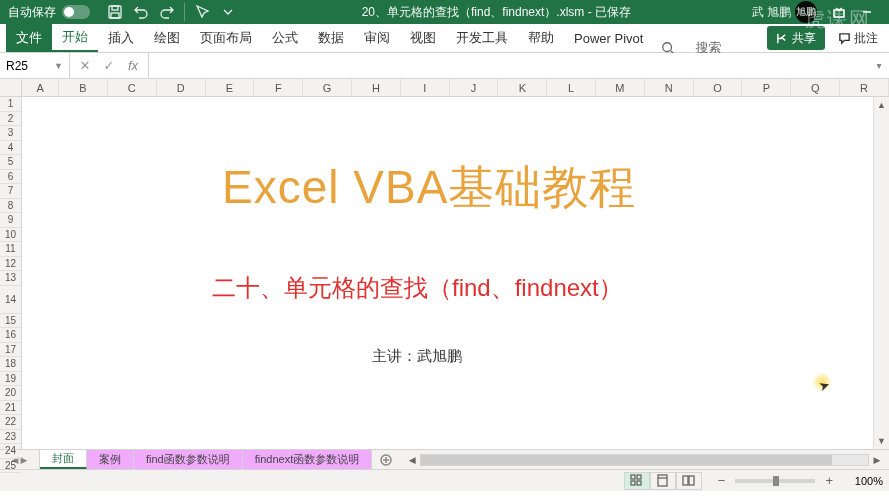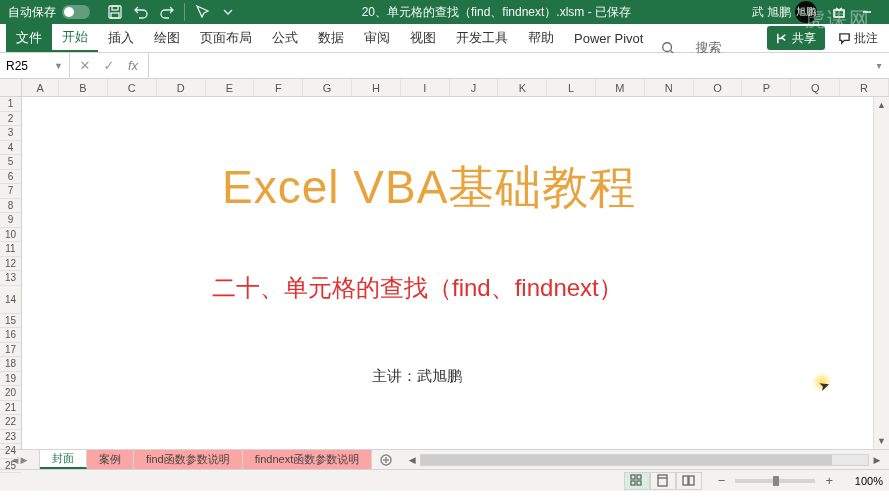--- a/index.html
+++ b/index.html
@@ -50,32 +50,32 @@
 .corner { height:18px; border-bottom:1px solid #d4d4d4; background:#f3f2f1;}
 .rowhdr { height:14.5px; border-bottom:1px solid #e0e0e0; font-size:10px; color:#555; display:flex; align-items:center; justify-content:center;}
 .rowhdr.tall { height:28px; }
 .grid-main { flex:1; position:relative; overflow:hidden;}
 .colhdrs { height:18px; display:flex; background:#f3f2f1; border-bottom:1px solid #d4d4d4;}
 .colhdr { width:50px; border-right:1px solid #e0e0e0; font-size:11px; color:#555; display:flex; align-items:center; justify-content:center;}
 .colhdr.A { width:38px;}
 .cells { position:absolute; top:18px; left:0; right:0; bottom:0; background:#fff;}
 .content-title { position:absolute; top:60px; left:200px; font-size:46px; font-weight:normal; color:#e8a33d; letter-spacing:1px;}
 .content-sub { position:absolute; top:175px; left:190px; font-size:24px; color:#e03030; font-weight:500;}
-.content-author { position:absolute; top:250px; left:350px; font-size:15px; color:#333;margin-top:20px;}
+.content-author { position:absolute; top:250px; left:350px; font-size:15px; color:#333;}
 .cursor-glow { position:absolute; top:275px; left:790px; width:20px; height:20px; border-radius:50%; background:radial-gradient(circle,#ffe477 10%,rgba(255,228,119,.4) 50%,transparent 70%);}
 .cursor-arrow { position:absolute; top:281px; left:797px; font-size:13px; color:#333; transform:rotate(-20deg);}
 .vscroll { position:absolute; top:18px; right:0; bottom:0; width:16px; background:#f3f2f1; border-left:1px solid #e0e0e0;}
 .vscroll .up,.vscroll .down{height:16px;display:flex;align-items:center;justify-content:center;font-size:9px;color:#666;cursor:pointer;}
 .vscroll .down{position:absolute;bottom:0;left:0;right:0;}
 
 
 .sheettabs { height:20px; background:#f3f2f1; border-top:1px solid #d4d4d4; display:flex; align-items:stretch; font-size:11px;}
 .st-nav { width:40px; display:flex; align-items:center; justify-content:center; gap:2px; border-right:1px solid #d4d4d4;}
 .st-nav span{font-size:9px;color:#888;cursor:pointer;}
-.stab { padding:0 12px; display:flex; align-items:center; border-right:1px solid #d4d4d4; background:#fca5a5; cursor:pointer; color:#444;}
+.stab { padding:0 12px; display:flex; align-items:center; border-right:1px solid #d4d4d4; background:#f0abfc; cursor:pointer; color:#444;}
 .stab.active { background:#fff; border-bottom:2px solid #217346; color:#217346;}
 .stab-add { width:28px; display:flex;align-items:center;justify-content:center;cursor:pointer;color:#888;}
 .stab-add svg{width:12px;height:12px;stroke:#888;fill:none;stroke-width:1.5;}
 .hscroll-area{flex:1;display:flex;align-items:center;padding:0 4px;}
 .hscroll-area .left,.hscroll-area .right{width:16px;text-align:center;font-size:9px;color:#666;cursor:pointer;}
 .hscroll-area .track{flex:1;height:12px;background:#e8e8e8;border:1px solid #d4d4d4;position:relative;}
 .hscroll-area .thumb{position:absolute;top:0;bottom:0;left:0;width:92%;background:#cdcdcd;}
 
 
 .statusbar { height:22px; background:#f3f2f1; border-top:1px solid #d4d4d4; display:flex; align-items:center; font-size:11px; padding:0 6px;}

